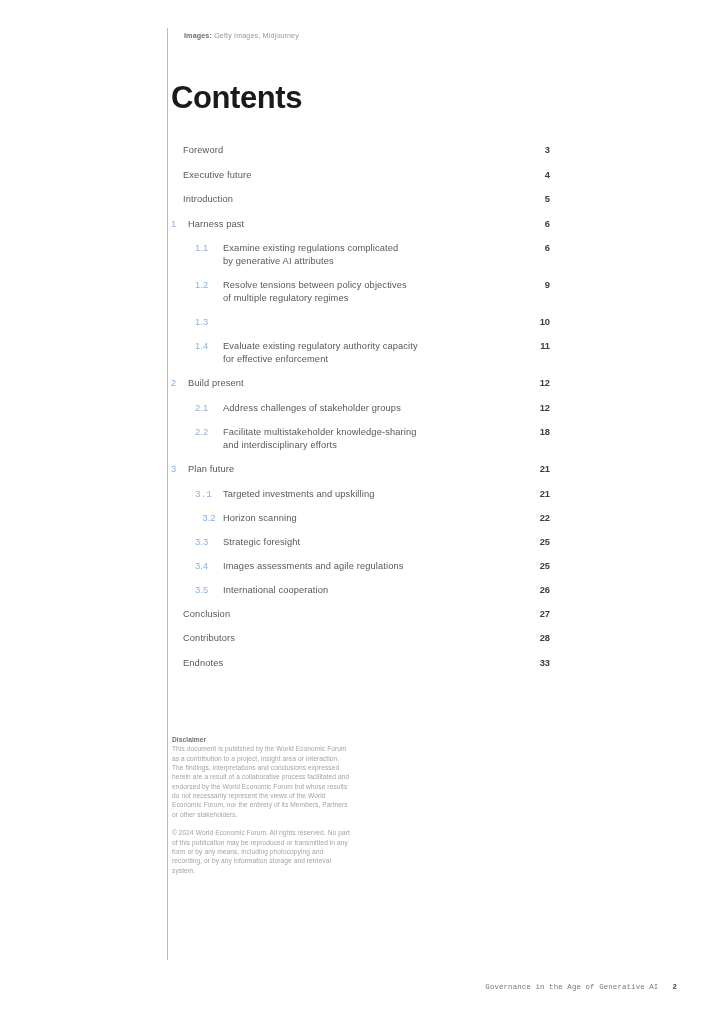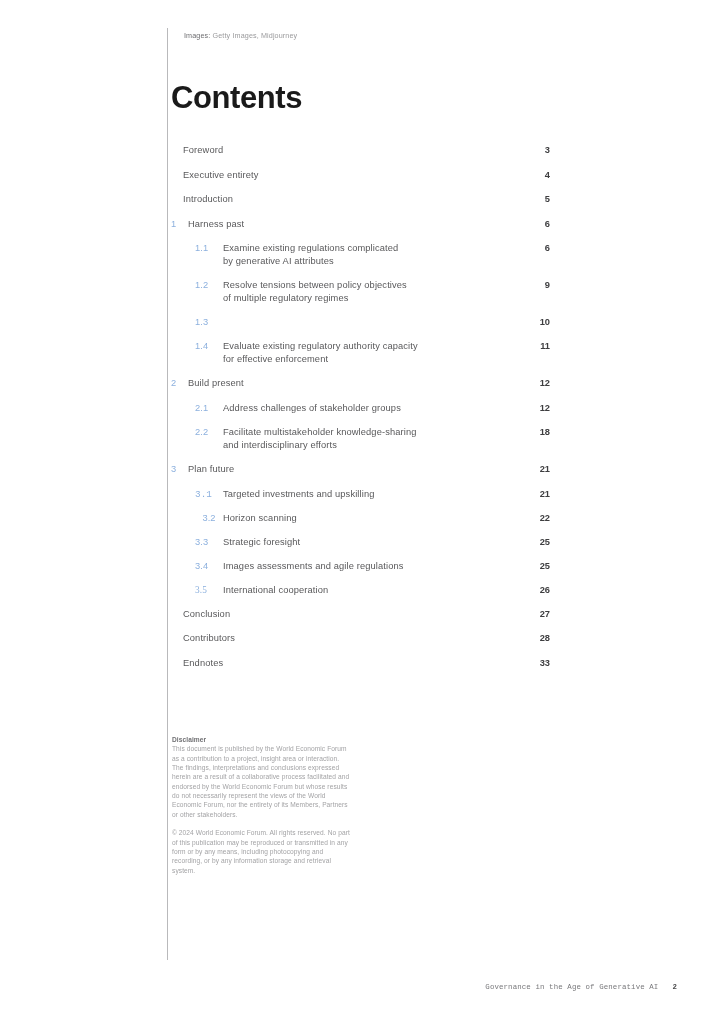--- a/index.html
+++ b/index.html
@@ -38,21 +38,21 @@
   .image-credit {
     position: absolute;
     left: 172px;
     top: 31px;
     font-size: 7.2px;
     letter-spacing: 0.12px;
     color: #9a9a9c;
     white-space: nowrap;
   }
   .image-credit .lbl {
-    font-weight: normal;
+    font-weight: bold;
     color: #6d6d70;
     padding-left: 12px;
   }
 
   
   .page-title {
     position: absolute;
     left: 171px;
     top: 82px;
     font-size: 31px;
@@ -167,21 +167,21 @@
   </div>
 
   <div class="page-title">Contents</div>
 
   <div class="toc">
       <div class="toc-row lvl0">
         <span class="label"><span>Foreword</span></span>
         <span class="page-no">3</span>
       </div>
       <div class="toc-row lvl0">
-        <span class="label"><span>Executive entirety</span></span>
+        <span class="label"><span>Executive future</span></span>
         <span class="page-no">4</span>
       </div>
       <div class="toc-row lvl0">
         <span class="label"><span>Introduction</span></span>
         <span class="page-no">5</span>
       </div>
       <div class="toc-row lvl0n">
         <span class="num" style="color: rgb(140, 176, 222);">1</span>
         <span class="label"><span>Harness past</span></span>
         <span class="page-no">6</span>
@@ -239,21 +239,21 @@
         <span class="num" style="color: rgb(140, 176, 222);">3.3</span>
         <span class="label"><span>Strategic foresight</span></span>
         <span class="page-no">25</span>
       </div>
       <div class="toc-row lvl1">
         <span class="num" style="color: rgb(140, 176, 222);">3.4</span>
         <span class="label"><span>Images assessments and agile regulations</span></span>
         <span class="page-no">25</span>
       </div>
       <div class="toc-row lvl1">
-        <span class="num" style="color: rgb(140, 176, 222); font-family: Liberation Serif, serif;">3.5</span>
+        <span class="num" style="color: rgb(140, 176, 222);">3.5</span>
         <span class="label"><span>International cooperation</span></span>
         <span class="page-no">26</span>
       </div>
       <div class="toc-row lvl0">
         <span class="label"><span>Conclusion</span></span>
         <span class="page-no">27</span>
       </div>
       <div class="toc-row lvl0">
         <span class="label"><span>Contributors</span></span>
         <span class="page-no">28</span>

